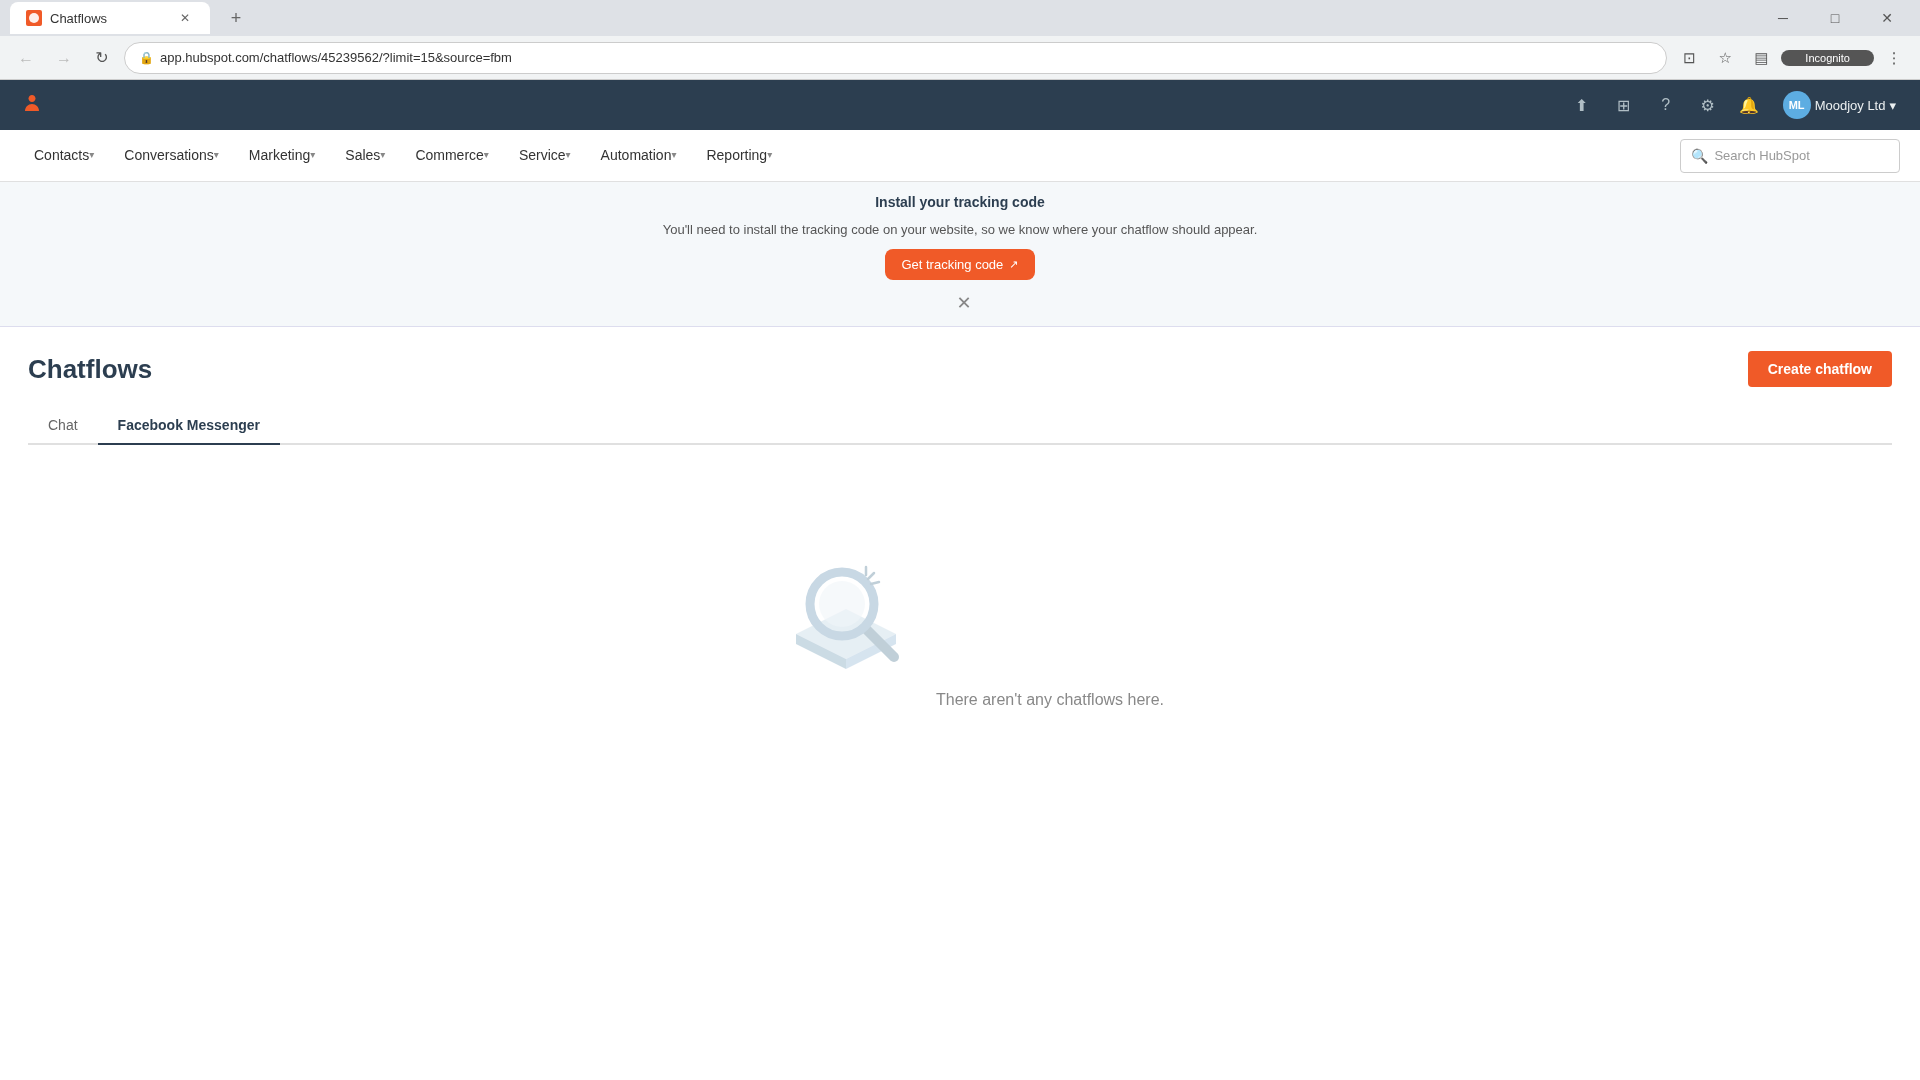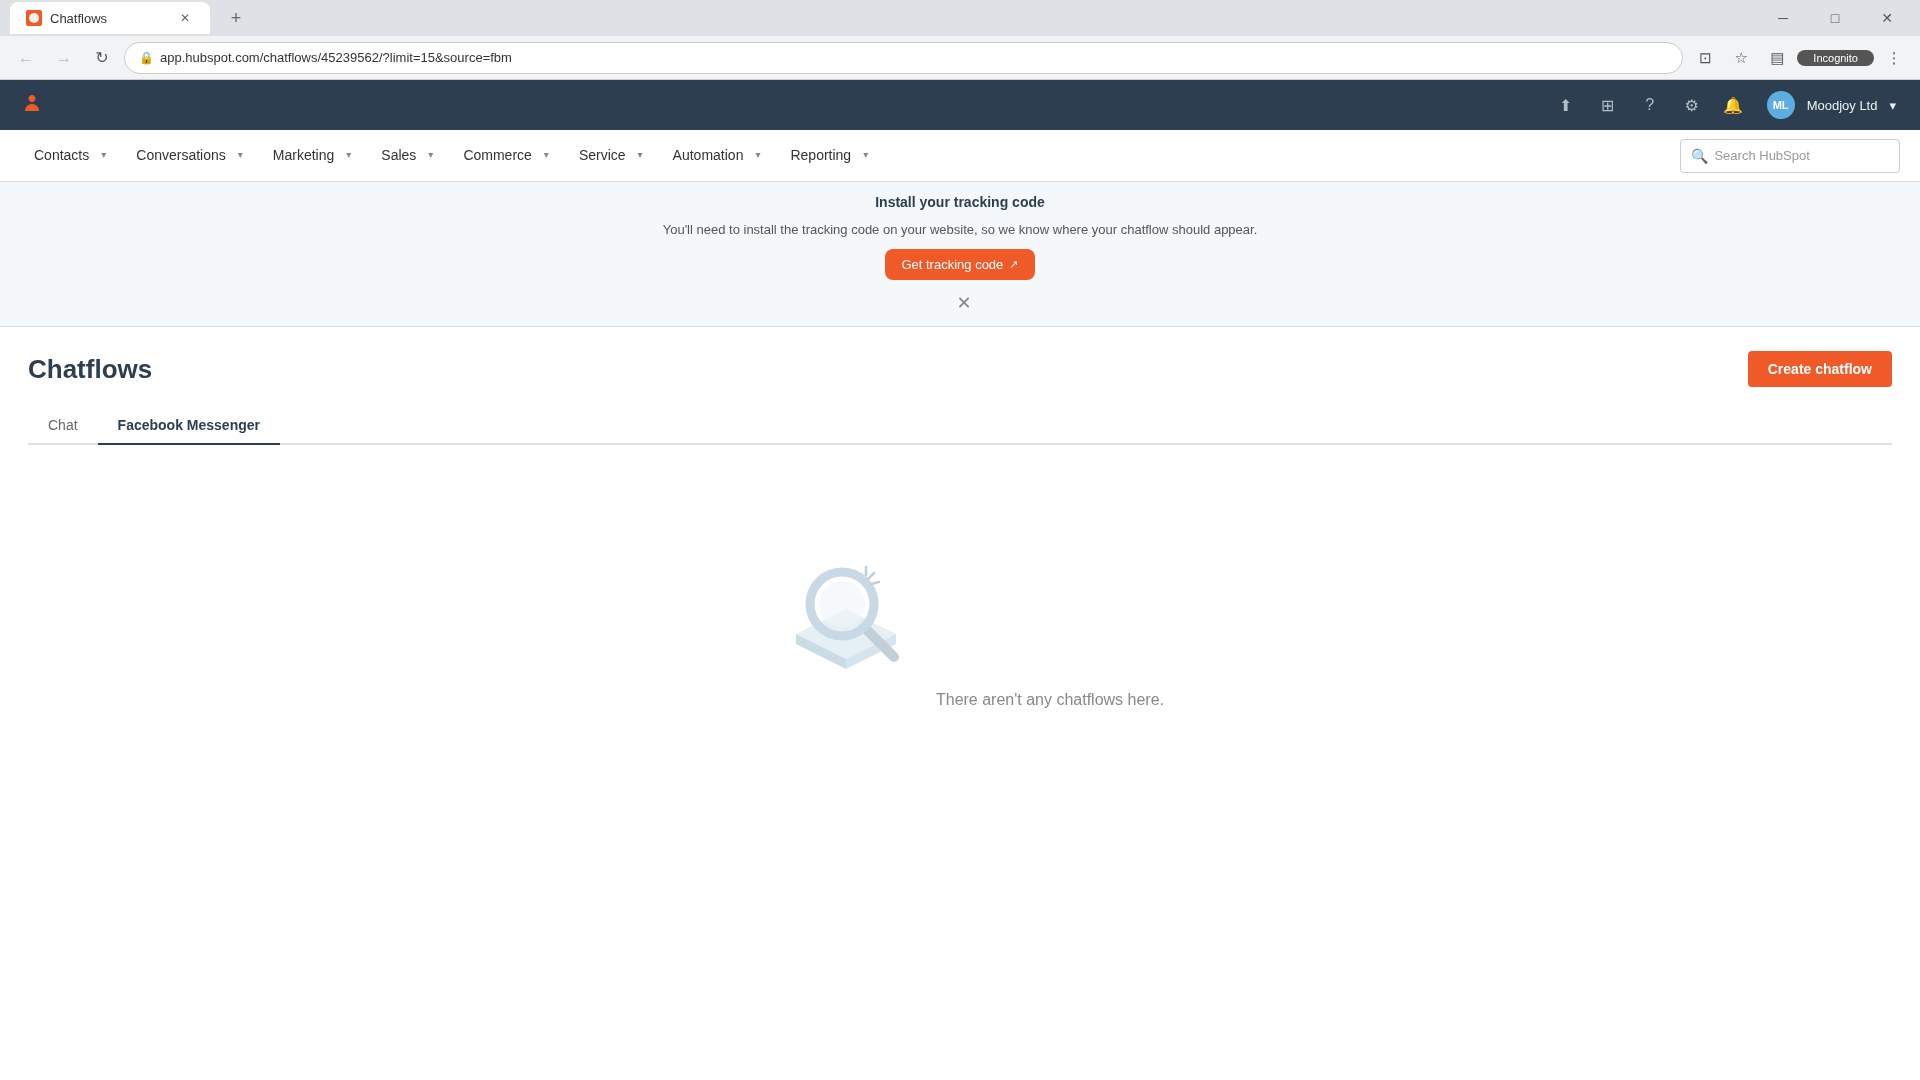--- a/index.html
+++ b/index.html
@@ -16,38 +16,38 @@
     .browser-new-tab { width: 28px; height: 28px; display: flex; align-items: center; justify-content: center; font-size: 18px; color: #666; cursor: pointer; border-radius: 50%; margin-left: 4px; }
 
     .browser-toolbar { background: #f1f3f4; display: flex; align-items: center; padding: 6px 10px; gap: 6px; height: 44px; border-bottom: 1px solid #ccc; }
     .browser-nav-btn { width: 32px; height: 32px; border: none; background: transparent; cursor: pointer; border-radius: 50%; display: flex; align-items: center; justify-content: center; font-size: 16px; color: #555; }
     .browser-nav-btn.disabled { color: #bbb; cursor: default; }
     .address-bar { flex: 1; background: #fff; border: 1px solid #ccc; border-radius: 20px; padding: 5px 14px; font-size: 13px; color: #333; display: flex; align-items: center; gap: 6px; height: 32px; }
     .address-bar .lock-icon { color: #777; font-size: 12px; }
     .address-bar .url-text { flex: 1; overflow: hidden; text-overflow: ellipsis; white-space: nowrap; }
     .browser-right-icons { display: flex; gap: 4px; align-items: center; }
     .browser-icon-btn { width: 32px; height: 32px; border: none; background: transparent; cursor: pointer; border-radius: 50%; display: flex; align-items: center; justify-content: center; font-size: 15px; color: #555; }
-    .incognito-badge { background: #555; color: #fff; font-size: 11px; padding: 2px 16px; border-radius: 12px; white-space: nowrap; }
+    .incognito-badge { background: #555; color: #fff; font-size: 11px; padding: 2px 24px; border-radius: 12px; white-space: nowrap; }
 
     
     .hs-app { background: #fff; }
 
     
     .hs-topnav { background: #2c3e50; display: flex; align-items: center; padding: 0 16px; height: 50px; gap: 16px; }
     .hs-logo { width: 32px; height: 32px; display: flex; align-items: center; justify-content: center; }
     .hs-logo svg { width: 28px; height: 28px; }
     .hs-topnav-icons { margin-left: auto; display: flex; align-items: center; gap: 8px; }
     .hs-topnav-icon { width: 34px; height: 34px; border-radius: 50%; display: flex; align-items: center; justify-content: center; cursor: pointer; color: #b0bec5; font-size: 16px; }
-    .hs-user-badge { display: flex; align-items: center; gap: 12px; color: #ecf0f1; font-size: 13px; cursor: pointer; padding: 4px 8px; border-radius: 4px; }
+    .hs-user-badge { display: flex; align-items: center; gap: 4px; color: #ecf0f1; font-size: 13px; cursor: pointer; padding: 4px 8px; border-radius: 4px; }
     .hs-user-avatar { width: 28px; height: 28px; border-radius: 50%; background: #5dade2; display: flex; align-items: center; justify-content: center; font-size: 11px; color: #fff; font-weight: 600; }
 
     
     .hs-mainnav { background: #fff; border-bottom: 1px solid #e0e0e0; display: flex; align-items: center; padding: 0 20px; height: 52px; }
     .hs-mainnav-items { display: flex; align-items: center; gap: 2px; flex: 1; }
-    .hs-nav-item { padding: 6px 14px; height: 52px; display: flex; align-items: center; gap: 12px; font-size: 14px; color: #333; cursor: pointer; border-bottom: 2px solid transparent; position: relative; }
+    .hs-nav-item { padding: 6px 14px; height: 52px; display: flex; align-items: center; gap: 0; font-size: 14px; color: #333; cursor: pointer; border-bottom: 2px solid transparent; position: relative; }
     .hs-nav-item .chevron { font-size: 10px; color: #888; }
     .hs-search-bar { display: flex; align-items: center; border: 1px solid #ccc; border-radius: 4px; padding: 0 10px; height: 34px; gap: 6px; min-width: 220px; }
     .hs-search-bar input { border: none; outline: none; font-size: 13px; color: #333; width: 160px; }
     .hs-search-bar input::placeholder { color: #999; }
     .hs-search-bar .search-icon { color: #999; font-size: 14px; }
 
     
     .hs-banner { background: #f5f8fa; border-bottom: 1px solid #dde; padding: 12px 24px; display: flex; align-items: center; gap: 12px; flex-direction: column; }
     .hs-banner-title { font-weight: 700; color: #2c3e50; font-size: 14px; }
     .hs-banner-text { color: #555; font-size: 13px; flex: 1; }

